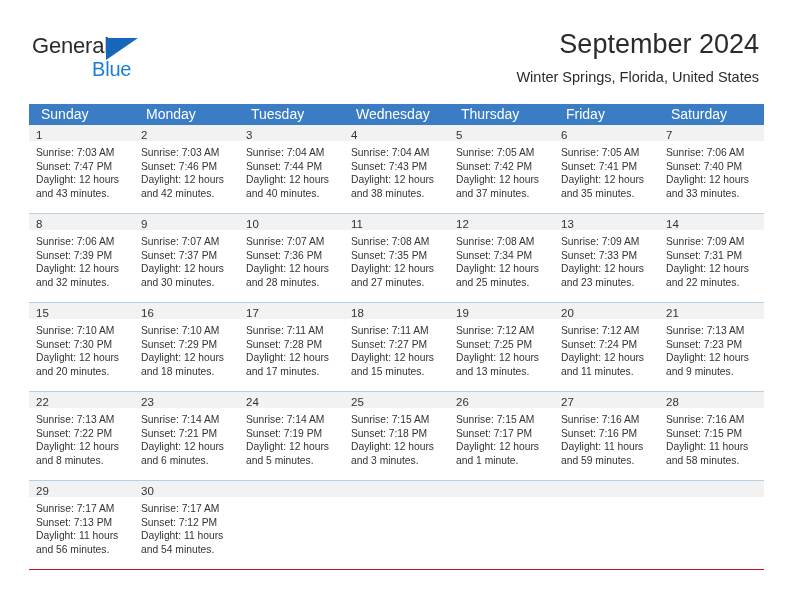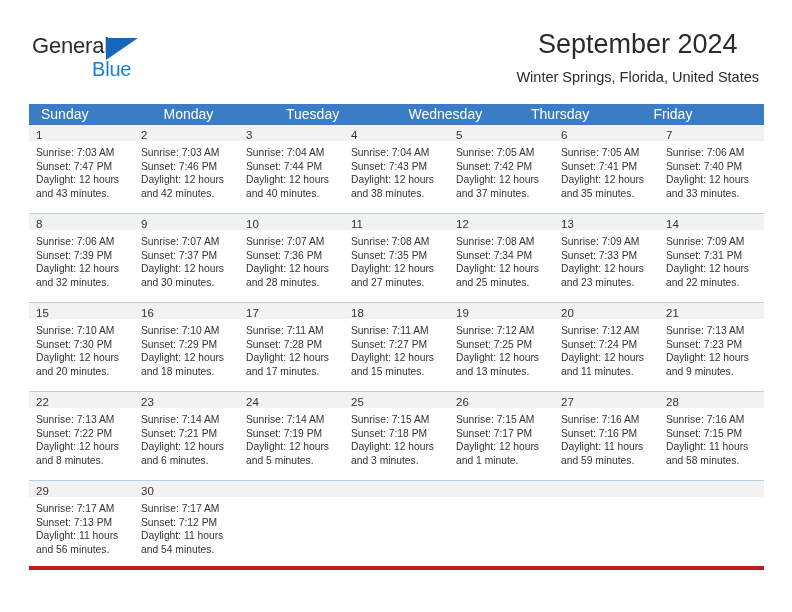--- a/index.html
+++ b/index.html
@@ -60,21 +60,21 @@
     top: 25px;
     font-size: 20px;
     letter-spacing: -0.2px;
     color: #1a7fd4;
   }
 
   .title-block {
     position: absolute;
     right: 33px;
     top: 28px;
-    text-align: center;
+    text-align: right;
   }
   .cal-title {
     font-size: 27px;
     color: #2b2b2b;
     line-height: 32px;
     white-space: nowrap;
     font-weight: normal;
     margin: 0;
   }
   .cal-subtitle {
@@ -107,21 +107,21 @@
     white-space: nowrap;
   }
 
   .week-row {
     display: flex;
     border-bottom: 1px solid #b9cfe4;
     height: 89px;
     box-sizing: border-box;
   }
   .week-row.last {
-    border-bottom: 4px solid #b91c1c;
+    border-bottom: 1px solid #b91c1c;
   }
 
   .day-cell {
     flex: 1 1 0;
     box-sizing: border-box;
     position: relative;
     background: #ffffff;
     overflow: hidden;
   }
   .day-number-band {
@@ -170,20 +170,21 @@
   </div>
 
   <div class="calendar">
     <div class="weekday-row" id="weekday-row">
         <div class="weekday">Sunday</div>
         <div class="weekday">Monday</div>
         <div class="weekday">Tuesday</div>
         <div class="weekday">Wednesday</div>
         <div class="weekday">Thursday</div>
         <div class="weekday">Friday</div>
+        <div class="weekday">Saturday</div>
       </div>
     <div id="week-rows">
         <div class="week-row">
           <div class="day-cell">
             <div class="day-number-band"><span class="day-number">1</span></div>
             <div class="day-info">
               <div class="info-line">Sunrise: 7:03 AM</div>
               <div class="info-line">Sunset: 7:47 PM</div>
               <div class="info-line">Daylight: 12 hours</div>
               <div class="info-line">and 43 minutes.</div>

